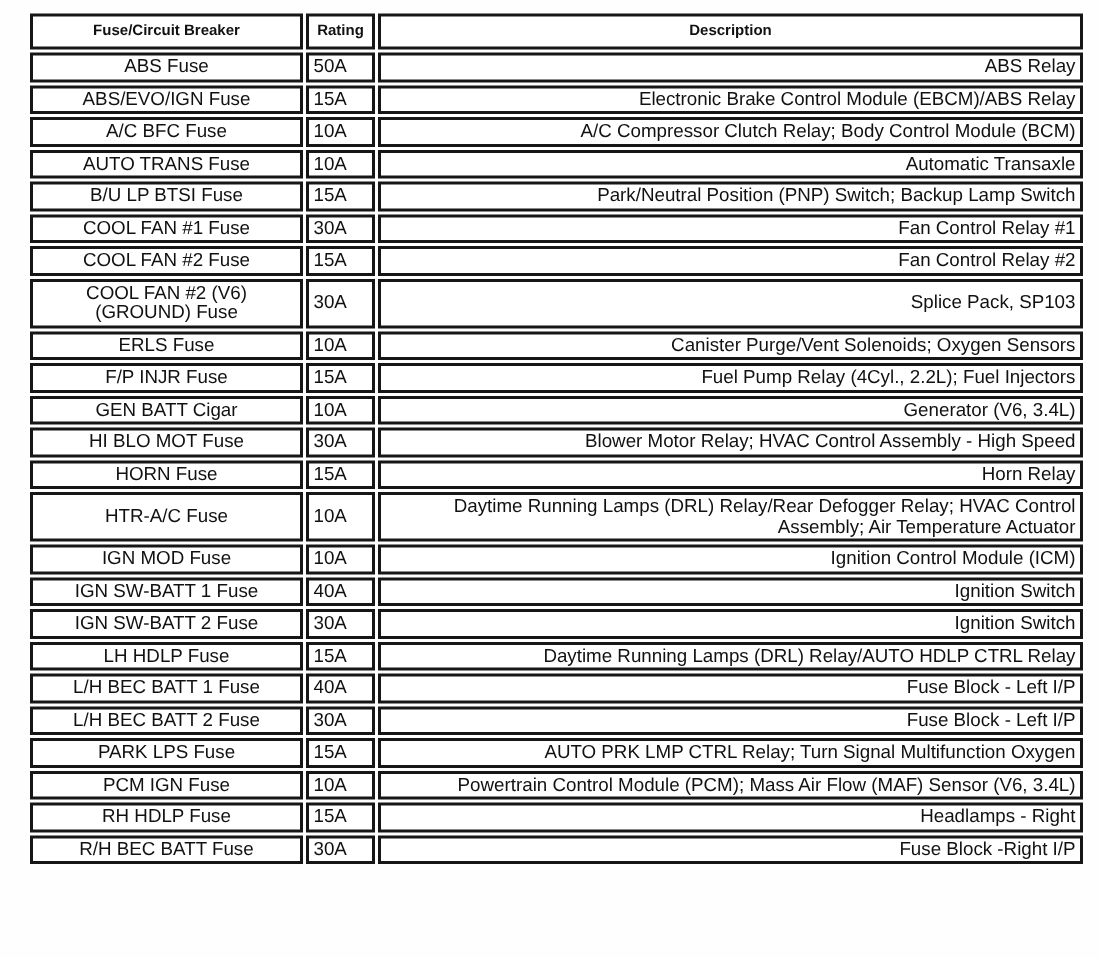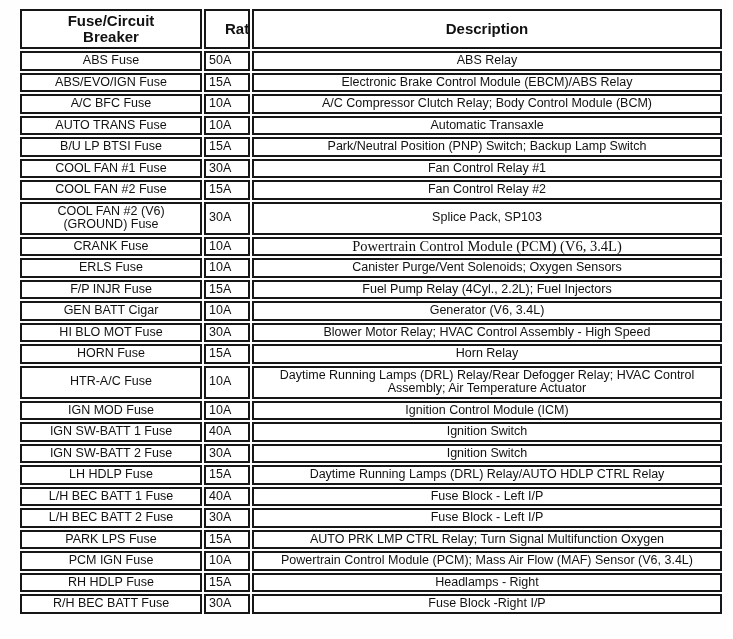--- a/index.html
+++ b/index.html
@@ -29,39 +29,39 @@
     border: 2px solid #161616;
     background: #fff;
     vertical-align: middle;
     padding: 1px 3px;
     overflow: hidden;
     box-sizing: border-box;
   }
   col.c-fuse   { width: 182px; }
   col.c-rating { width: 46px;  }
   table.fuse-table th {
-    font-size: 15px;
+    font-size: 10px;
     font-weight: bold;
     line-height: 16px;
     text-align: center;
-    padding: 2px 19px;
+    padding: 2px 3px;
   }
   td.fuse-cell {
     text-align: center;
     font-size: 12.5px;
     line-height: 13.5px;
     margin-left: 24px;
   }
   td.rating-cell {
     text-align: left;
     font-size: 12.5px;
     line-height: 13.5px;
   }
   td.desc-cell {
-    text-align: center;
+    text-align: right;
     font-size: 12.5px;
     line-height: 13.5px;
     padding-left: 4px;
   }
   td.desc-cell.serif {
     font-family: "Liberation Serif", serif;
     font-size: 14.5px;
   }
 </style>
 </head>
@@ -116,25 +116,20 @@
           <td class="fuse-cell">COOL FAN #2 Fuse</td>
           <td class="rating-cell">15A</td>
           <td class="desc-cell">Fan Control Relay #2</td>
         </tr>
         <tr>
           <td class="fuse-cell">COOL FAN #2 (V6) (GROUND) Fuse</td>
           <td class="rating-cell">30A</td>
           <td class="desc-cell">Splice Pack, SP103</td>
         </tr>
         <tr>
-          <td class="fuse-cell">CRANK Fuse</td>
-          <td class="rating-cell">10A</td>
-          <td class="desc-cell serif">Powertrain Control Module (PCM) (V6, 3.4L)</td>
-        </tr>
-        <tr>
           <td class="fuse-cell">ERLS Fuse</td>
           <td class="rating-cell">10A</td>
           <td class="desc-cell">Canister Purge/Vent Solenoids; Oxygen Sensors</td>
         </tr>
         <tr>
           <td class="fuse-cell">F/P INJR Fuse</td>
           <td class="rating-cell">15A</td>
           <td class="desc-cell">Fuel Pump Relay (4Cyl., 2.2L); Fuel Injectors</td>
         </tr>
         <tr>

